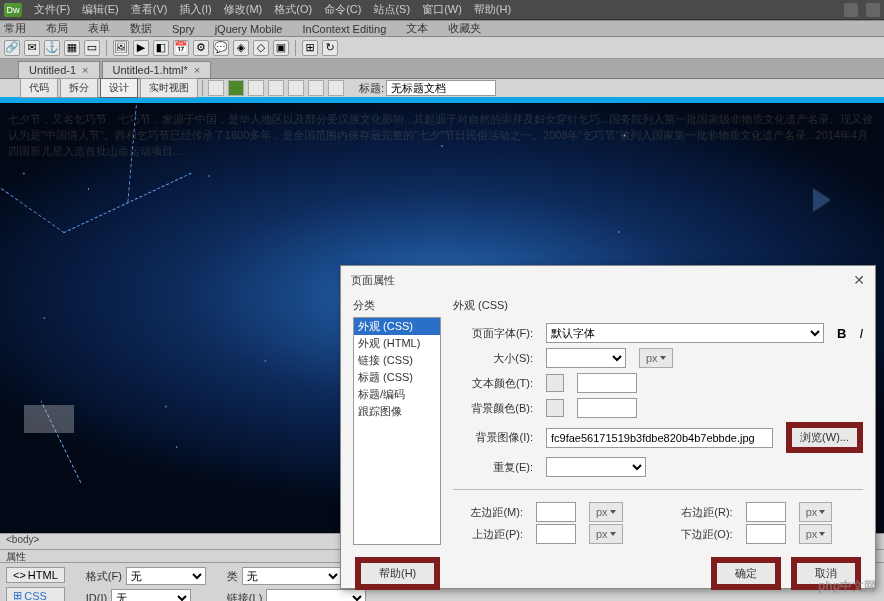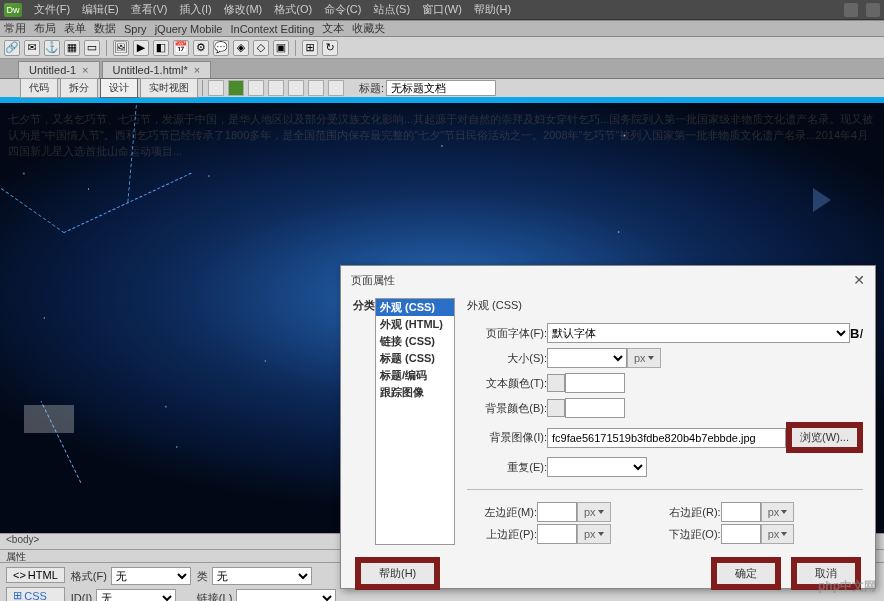--- a/index.html
+++ b/index.html
@@ -4,21 +4,21 @@
 <style>
 * { box-sizing: border-box; margin: 0; padding: 0; font-family: "Microsoft YaHei", SimSun, Arial, sans-serif; font-size: 11px; }
 body { background: #4a4a4a; width: 884px; height: 601px; overflow: hidden; position: relative; }
 
 .menubar { background: #4a4a4a; color: #ddd; display: flex; align-items: center; height: 20px; padding: 0 4px; gap: 12px; border-bottom: 1px solid #333; }
 .dw-logo { width: 18px; height: 14px; background: linear-gradient(135deg, #5a9e3a, #4a8a2a); color: #fff; font-weight: normal; font-size: 9px; display: flex; align-items: center; justify-content: center; border-radius: 2px; }
 .menubar .mi { color: #ccc; cursor: pointer; }
 .menubar .right-icons { margin-left: auto; display: flex; gap: 8px; }
 .right-icons .ico { width: 14px; height: 14px; background: #666; border-radius: 2px; }
 
-.toolbar-tabs { background: #b8b8b8; border-top: 1px solid #888; border-bottom: 1px solid #888; height: 17px; display: flex; align-items: center; padding: 0 4px; gap: 8px; color: #333; font-size: 10px; }
+.toolbar-tabs { background: #b8b8b8; border-top: 1px solid #888; border-bottom: 1px solid #888; height: 17px; display: flex; align-items: center; padding: 0 4px; gap: 20px; color: #333; font-size: 10px; }
 .toolbar-tabs span { cursor: pointer; }
 
 .icon-toolbar { background: #d4d4d4; height: 22px; display: flex; align-items: center; padding: 0 4px; gap: 4px; border-bottom: 1px solid #999; }
 .tbicon { width: 16px; height: 16px; background: #e8e8e8; border: 1px solid #999; border-radius: 2px; display:flex; align-items:center; justify-content:center; }
 .tbsep { width: 1px; height: 16px; background: #999; margin: 0 2px; }
 
 .doc-tabs { background: #a8a8a8; height: 20px; display: flex; align-items: flex-end; padding: 0 18px; border-bottom: 1px solid #777; }
 .doc-tab { background: #d4d4d4; padding: 2px 10px; margin-right: 2px; border: 1px solid #888; border-bottom: none; font-size: 10px; color: #333; display: flex; align-items: center; gap: 6px; }
 .doc-tab .x { color: #666; cursor: pointer; }
 
@@ -53,36 +53,36 @@
 .blur-sq { position:absolute; bottom:100px; left:24px; width:50px; height:28px; background: rgba(200,200,200,0.35); }
 .faded-text { position:absolute; top:4px; left:0; right:0; color: rgba(180, 160, 130, 0.22); font-size: 11px; line-height: 16px; padding: 4px 8px; pointer-events:none; }
 
 .statusbar { background: #d4d4d4; height: 16px; border-top: 1px solid #999; padding: 0 6px; color: #444; font-size: 10px; }
 .prop-title { background: #d4d4d4; height: 14px; border-top: 1px solid #999; border-bottom: 1px solid #999; padding: 0 6px; color: #333; font-size: 10px; }
 .props { background: #d4d4d4; display: flex; padding: 4px 6px; gap: 6px; height: 48px; }
 .props .col { display: flex; flex-direction: column; gap: 4px; }
 .props .row { display: flex; align-items: center; gap: 4px; }
 .pbtn { background: #e8e8e8; border: 1px solid #999; padding: 1px 6px; font-size: 10px; display:flex; align-items:center; gap:2px; }
 .pselect { border: 1px solid #999; background: #fff; height: 18px; width: 80px; }
-.plabel { color: #333; }
+.plabel { color: #333; margin-left: 15px; }
 .wm { position:absolute; right:8px; bottom:6px; color:#8a8a8a; font-size:12px; font-weight:bold; opacity:0.6; pointer-events:none; z-index: 200;}
 
 
 .dialog { position: absolute; top: 265px; left: 340px; width: 536px; height: 324px; background: #f4f4f4; border: 1px solid #888; box-shadow: 2px 2px 8px rgba(0,0,0,0.4); z-index: 100; display:flex; flex-direction:column; }
 .dlg-title { display: flex; align-items: center; justify-content: space-between; padding: 6px 10px; color: #333; font-size: 12px; }
 .dlg-close { cursor: pointer; font-size: 14px; color: #555; }
 .dlg-body { display: flex; flex: 1; padding: 4px 12px 4px 12px; gap: 12px; }
-.cat-panel { width: 102px; display:flex; flex-direction:row;font-weight:bold; }
+.cat-panel { width: 88px; display:flex; flex-direction:column; }
 .cat-label { color: #333; margin-bottom: 4px; }
 .cat-list { border: 1px solid #999; background: #fff; flex: 1; overflow:auto; }
 .cat-item { padding: 1px 4px; color: #333; cursor: pointer; white-space: nowrap; }
 .cat-item.selected { background: #2a6fc8; color: #fff; }
 .form-panel { flex: 1; display:flex; flex-direction:column; gap: 3px; }
 .form-title { color: #333; margin-bottom: 6px; }
-.frow { display: flex; align-items: center; gap: 0; min-height: 22px; }
+.frow { display: flex; align-items: center; gap: 13px; min-height: 22px; }
 .flabel { width: 80px; text-align: right; color: #333; }
 .fsel { border: 1px solid #999; background: #fff; height: 20px; }
 .finput { border: 1px solid #999; background: #fff; height: 20px; padding: 0 4px; }
 .sw { width: 18px; height: 18px; border: 1px solid #999; background: #e8e8e8; }
 .bold { font-weight: bold; cursor:pointer; font-size:13px; }
 .italic { font-style: italic; cursor:pointer; font-size:13px; }
 .unitbtn { border:1px solid #aaa; background:#e8e8e8; color:#666; padding:1px 6px; height:20px; display:flex; align-items:center; gap:2px;}
 .hr { border-top: 1px solid #bbb; margin: 8px 0; }
 .margin-grid { display:flex; gap: 40px; }
 .dlg-btns { display:flex; justify-content:flex-end; gap: 10px; padding: 8px 14px; }

